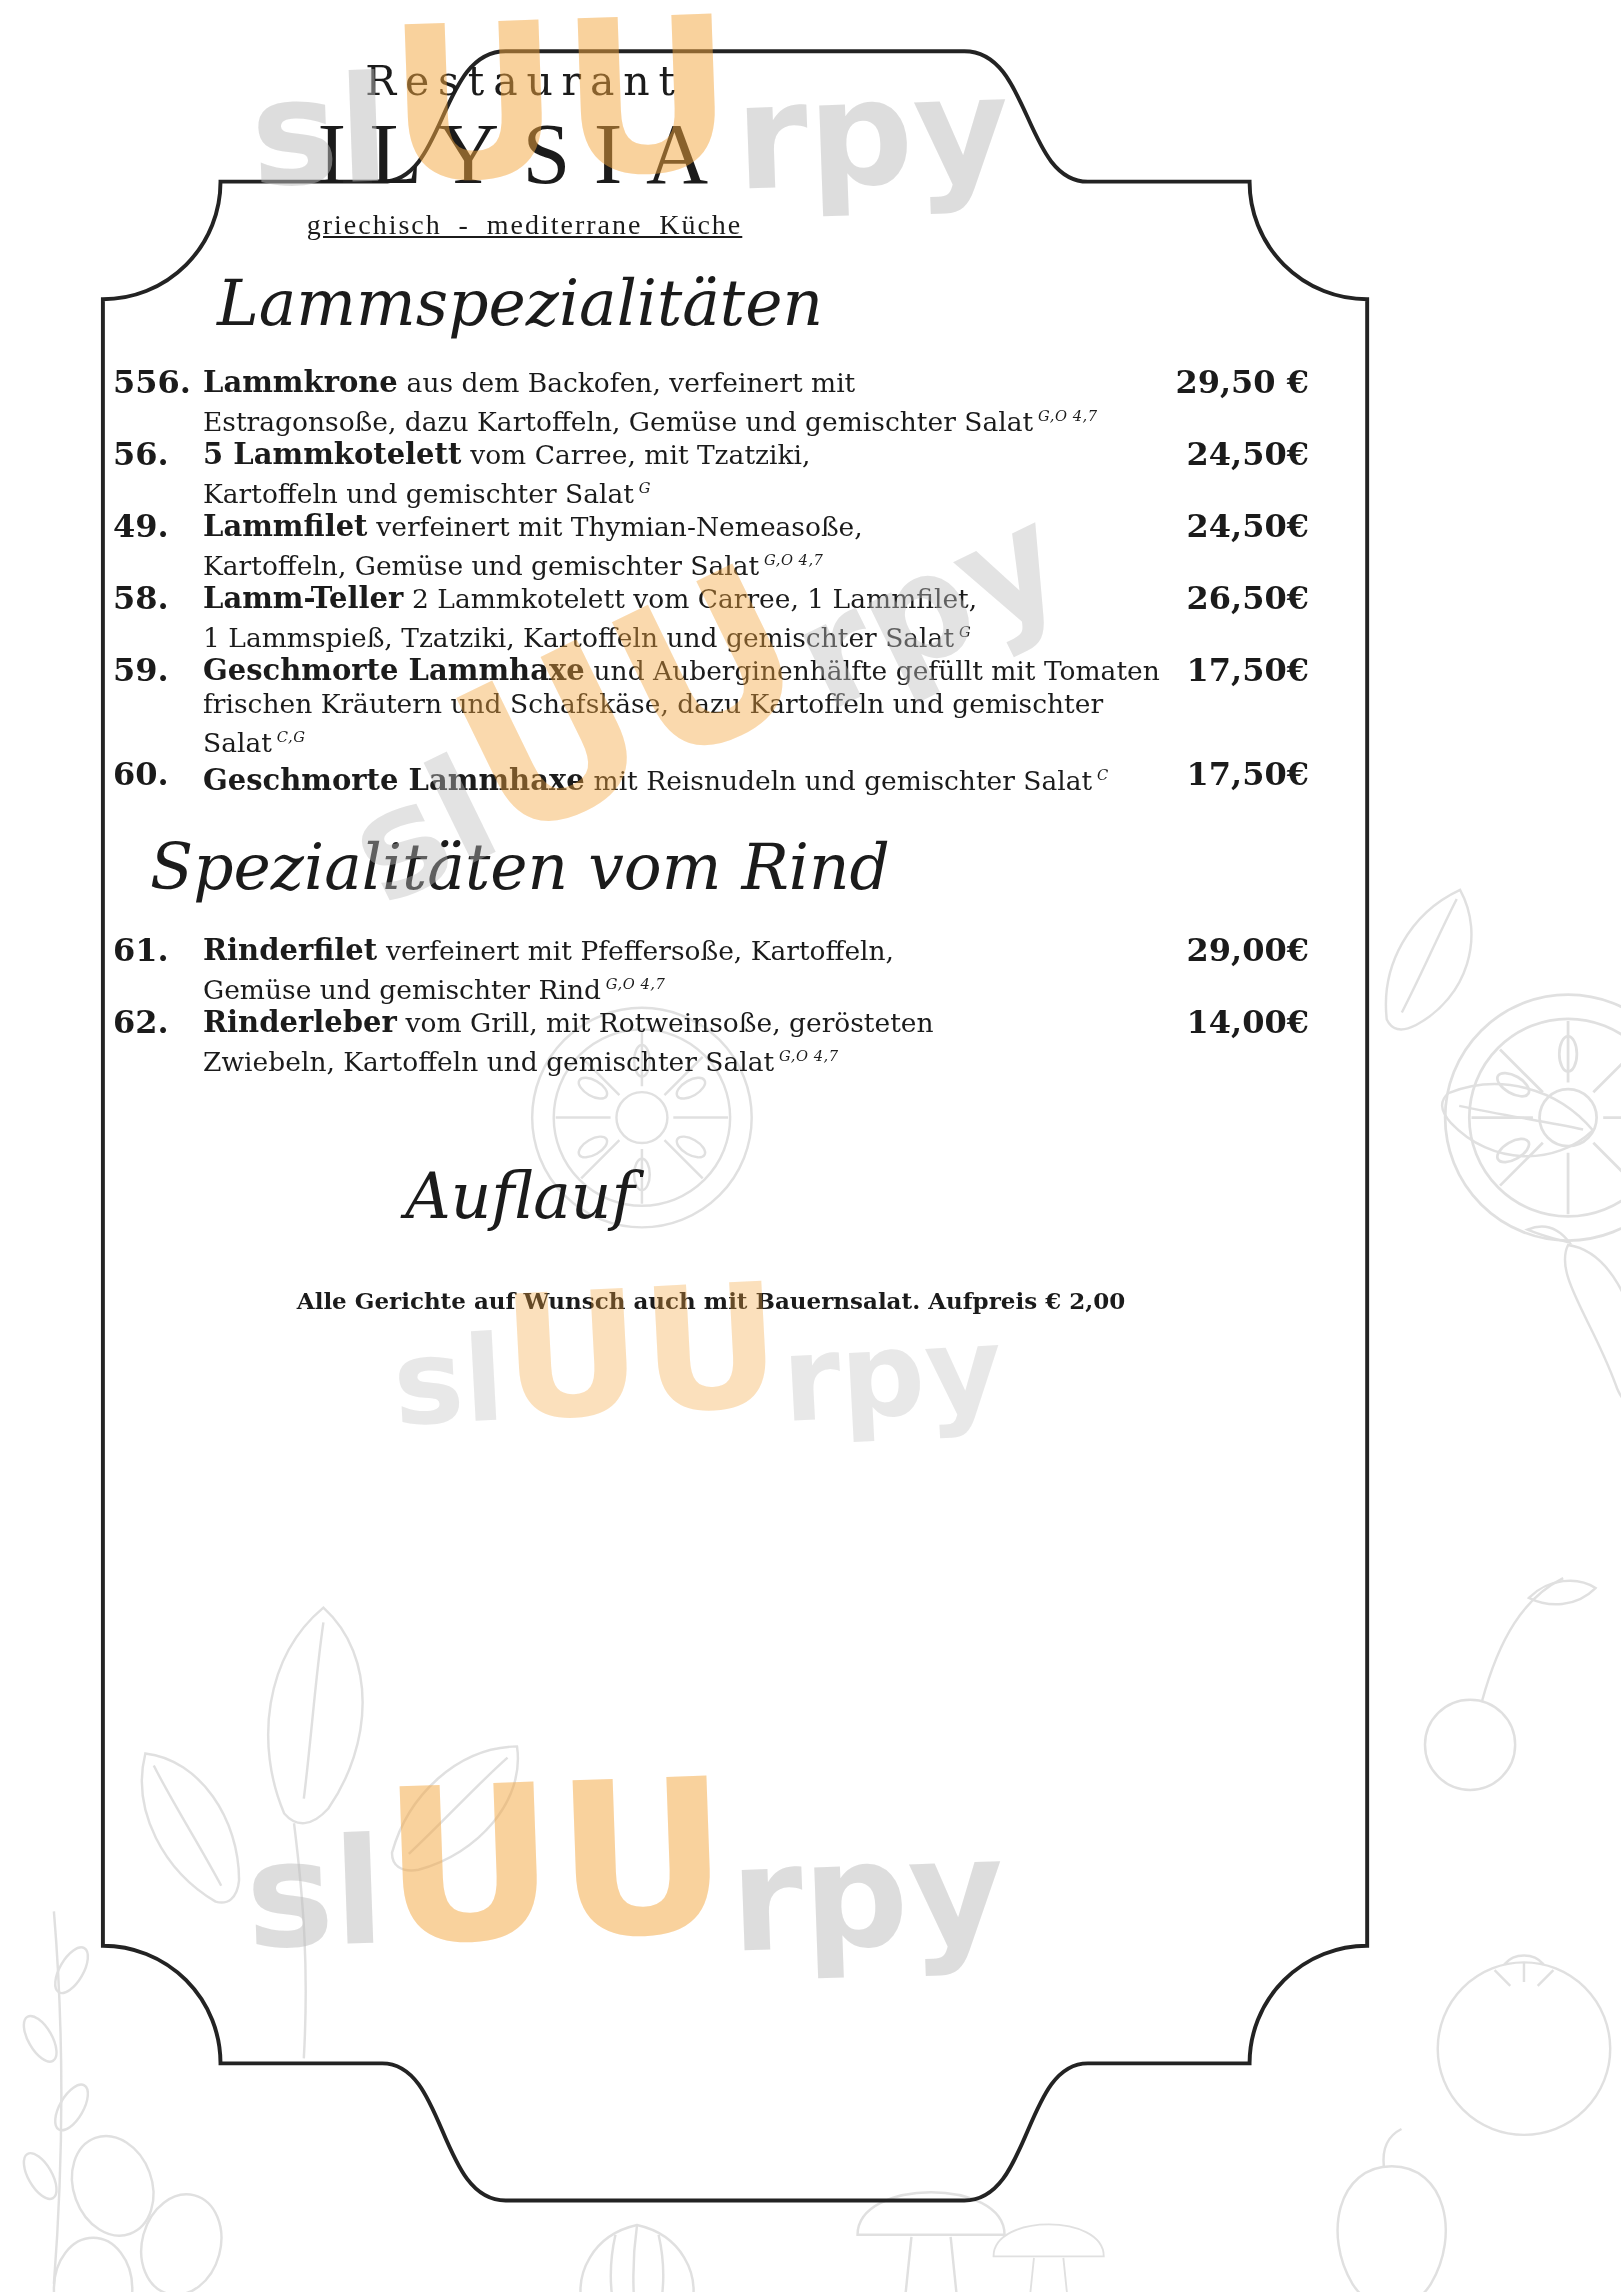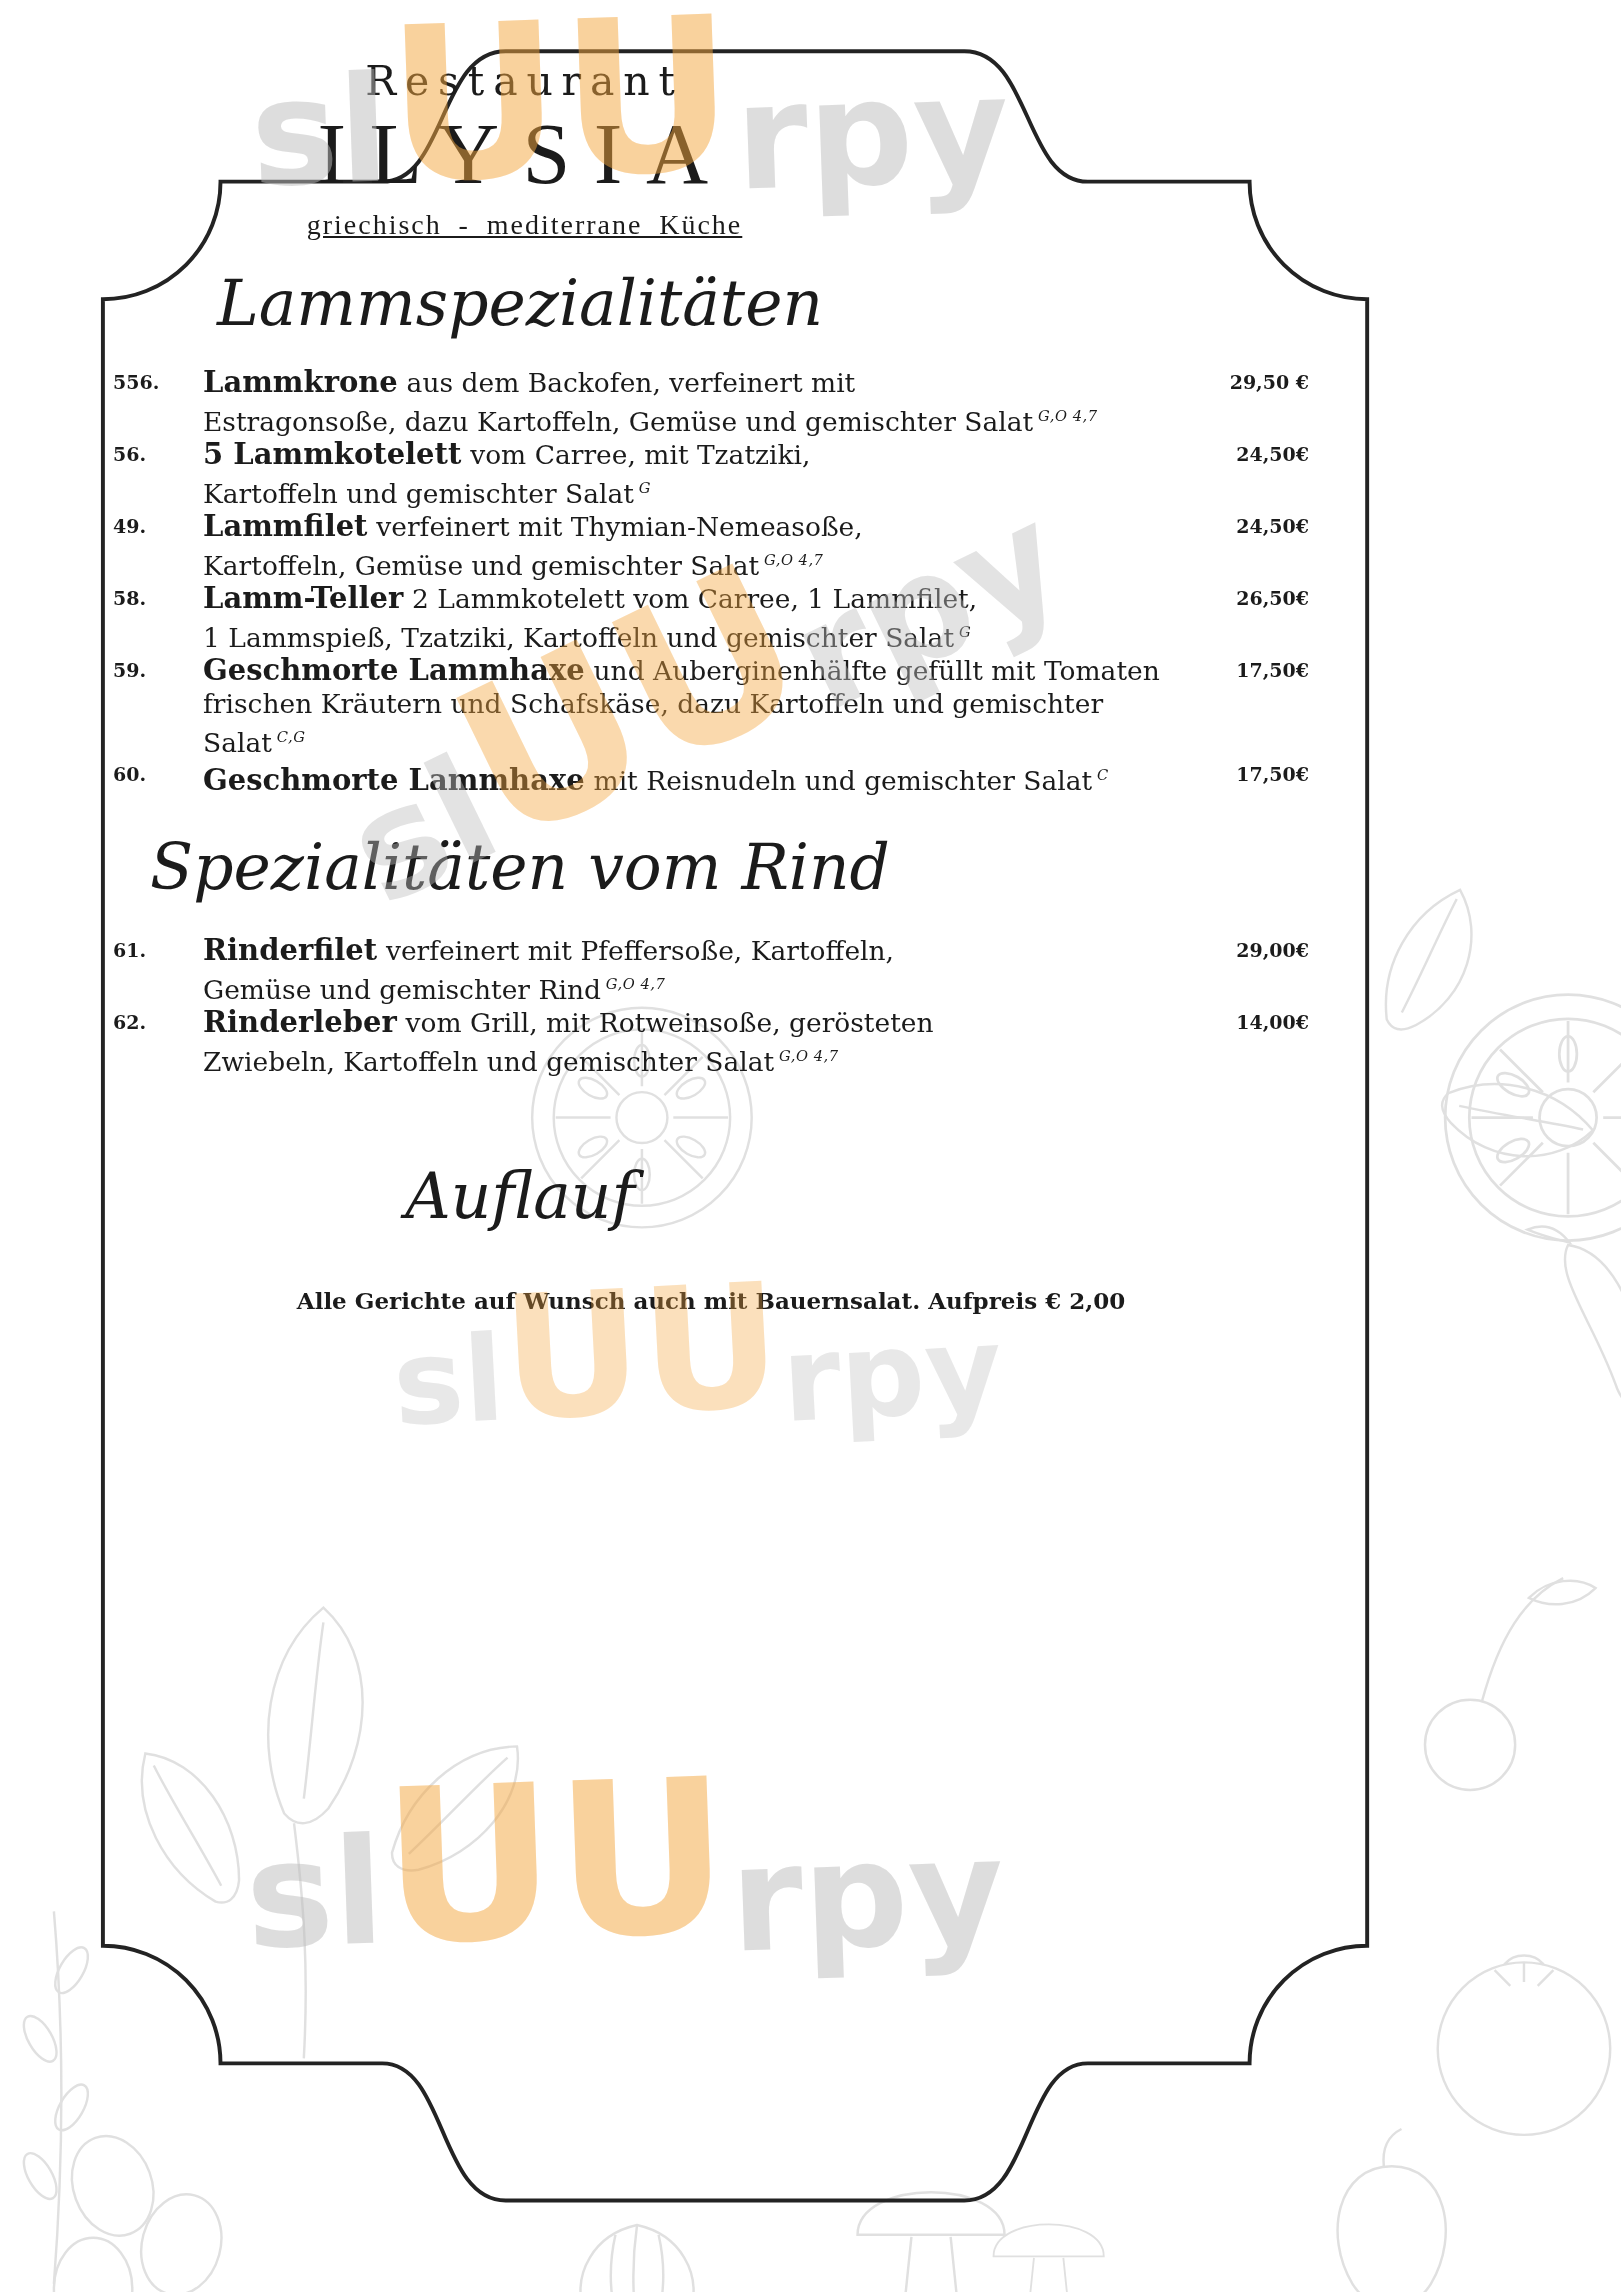--- a/index.html
+++ b/index.html
@@ -27,21 +27,21 @@
           font-family:"Liberation Serif", serif;}
   .subtitle{font-size:28px;letter-spacing:2px;word-spacing:7.8px;margin-top:9.8px;
             font-family:"Liberation Serif", serif;text-decoration:underline;}
 
   .heading-script{width:814px;text-align:center;font-style:italic;font-size:63px;line-height:1.15;
                   font-weight:400;margin:27.4px 0 25.5px;font-family:"DejaVu Serif", serif;}
   .h-rind{margin-top:35px;margin-bottom:29px;}
   .h-auflauf{margin-top:84px;margin-bottom:35px;}
 
   .item{display:grid;grid-template-columns:90px 1fr 147px;font-size:26.5px;line-height:33px;align-items:start;}
-  .num,.price{font-weight:700;font-size:19px;}
+  .num,.price{font-weight:700;font-size:32px;}
   .price{text-align:right;}
   .iname{font-weight:700;font-size:29px;margin-right:8.8px;}
   sup.allerg{font-size:14.7px;margin-left:4.9px;letter-spacing:0.5px;font-style:italic;}
   .footer-note{margin:53px 0 0;text-align:center;font-weight:700;font-size:23px;width:100%;}
 </style>
 </head>
 <body>
 
 <div class="page">
 

